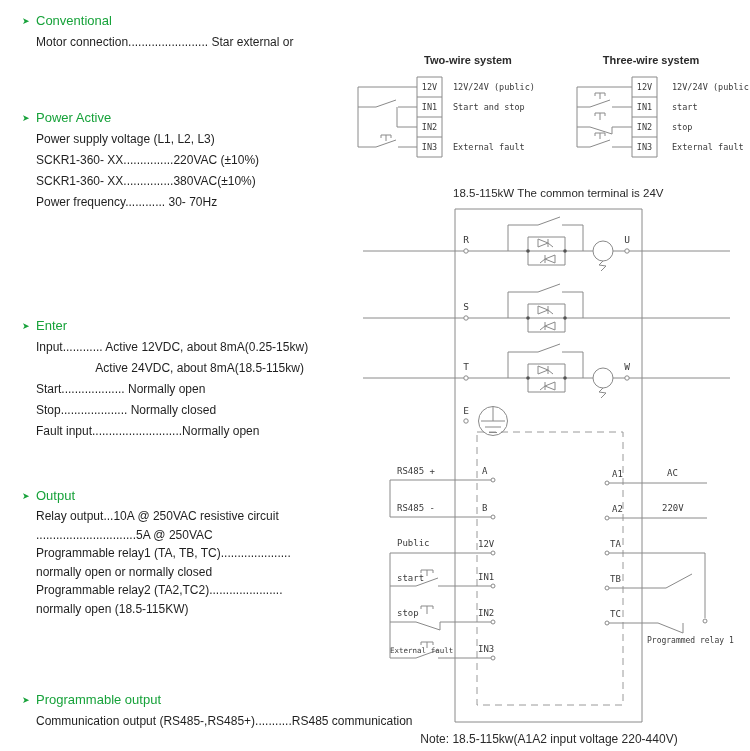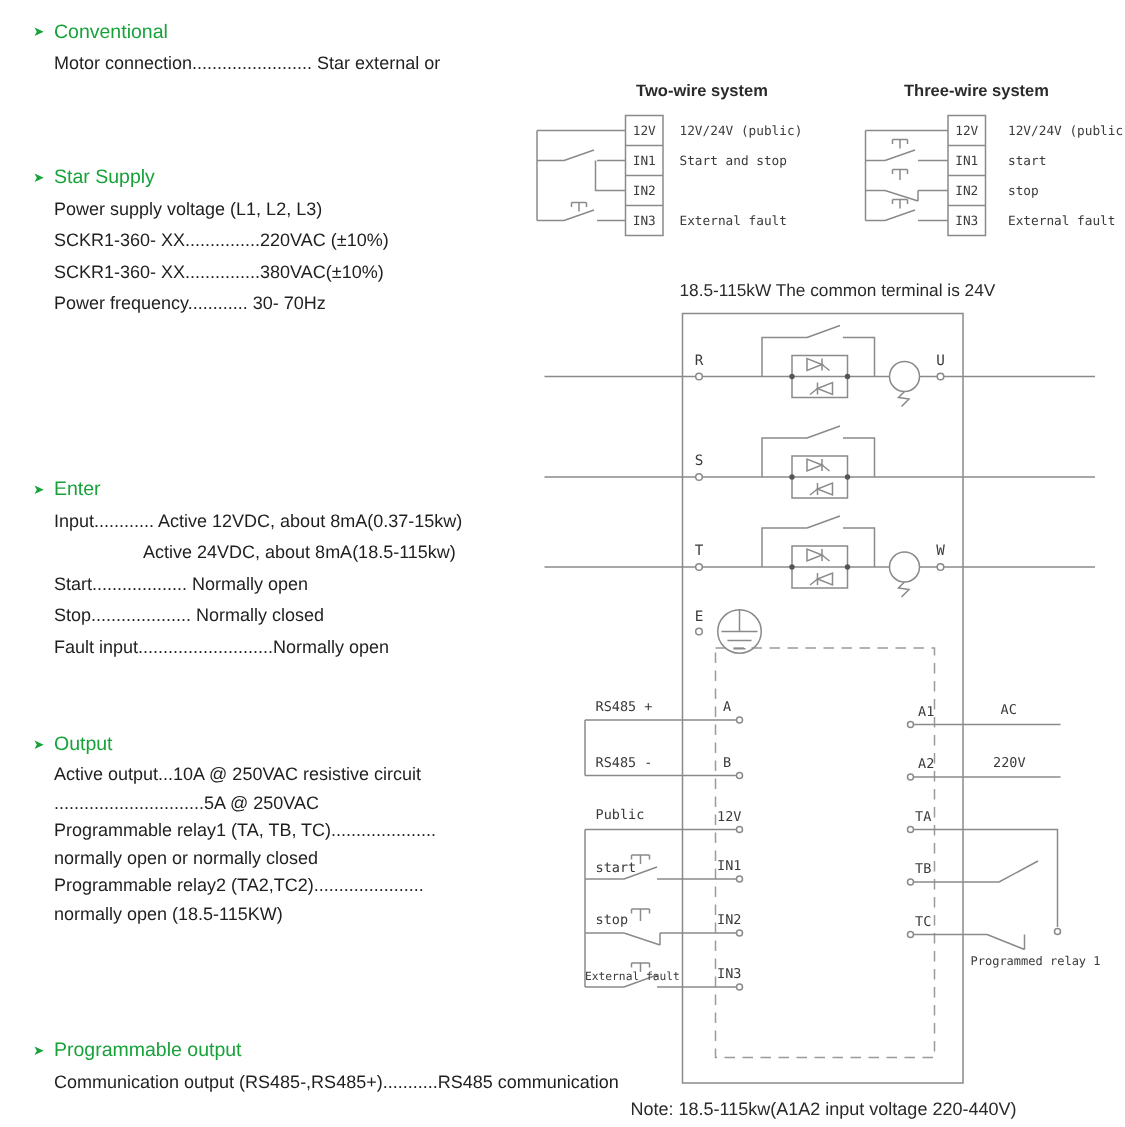--- a/index.html
+++ b/index.html
@@ -18,39 +18,39 @@
 <body>
 
 <div class="page">
 
   <section class="spec-section" style="top:10px">
     <h3 class="spec-heading"><span class="bullet">➤</span><span>Conventional</span></h3>
     <div class="spec-line">Motor connection........................ Star external or</div>
   </section>
 
   <section class="spec-section" style="top:107px">
-    <h3 class="spec-heading"><span class="bullet">➤</span><span>Star Supply</span></h3>
+    <h3 class="spec-heading"><span class="bullet">➤</span><span>Power Active</span></h3>
     <div class="spec-line">Power supply voltage (L1, L2, L3)</div>
     <div class="spec-line">SCKR1-360- XX...............220VAC (±10%)</div>
     <div class="spec-line">SCKR1-360- XX...............380VAC(±10%)</div>
     <div class="spec-line">Power frequency............ 30- 70Hz</div>
   </section>
 
   <section class="spec-section" style="top:315px">
     <h3 class="spec-heading"><span class="bullet">➤</span><span>Enter</span></h3>
-    <div class="spec-line">Input............ Active 12VDC, about 8mA(0.37-15kw)</div>
+    <div class="spec-line">Input............ Active 12VDC, about 8mA(0.25-15kw)</div>
     <div class="spec-line">                  Active 24VDC, about 8mA(18.5-115kw)</div>
     <div class="spec-line">Start................... Normally open</div>
     <div class="spec-line">Stop.................... Normally closed</div>
     <div class="spec-line">Fault input...........................Normally open</div>
   </section>
 
   <section class="spec-section sec-output" style="top:485px">
     <h3 class="spec-heading"><span class="bullet">➤</span><span>Output</span></h3>
-    <div class="spec-line">Active output...10A @ 250VAC resistive circuit</div>
+    <div class="spec-line">Relay output...10A @ 250VAC resistive circuit</div>
     <div class="spec-line">..............................5A @ 250VAC</div>
     <div class="spec-line">Programmable relay1 (TA, TB, TC).....................</div>
     <div class="spec-line">normally open or normally closed</div>
     <div class="spec-line">Programmable relay2 (TA2,TC2)......................</div>
     <div class="spec-line">normally open (18.5-115KW)</div>
   </section>
 
   <section class="spec-section" style="top:689px">
     <h3 class="spec-heading"><span class="bullet">➤</span><span>Programmable output</span></h3>
     <div class="spec-line">Communication output (RS485-,RS485+)...........RS485 communication</div>

